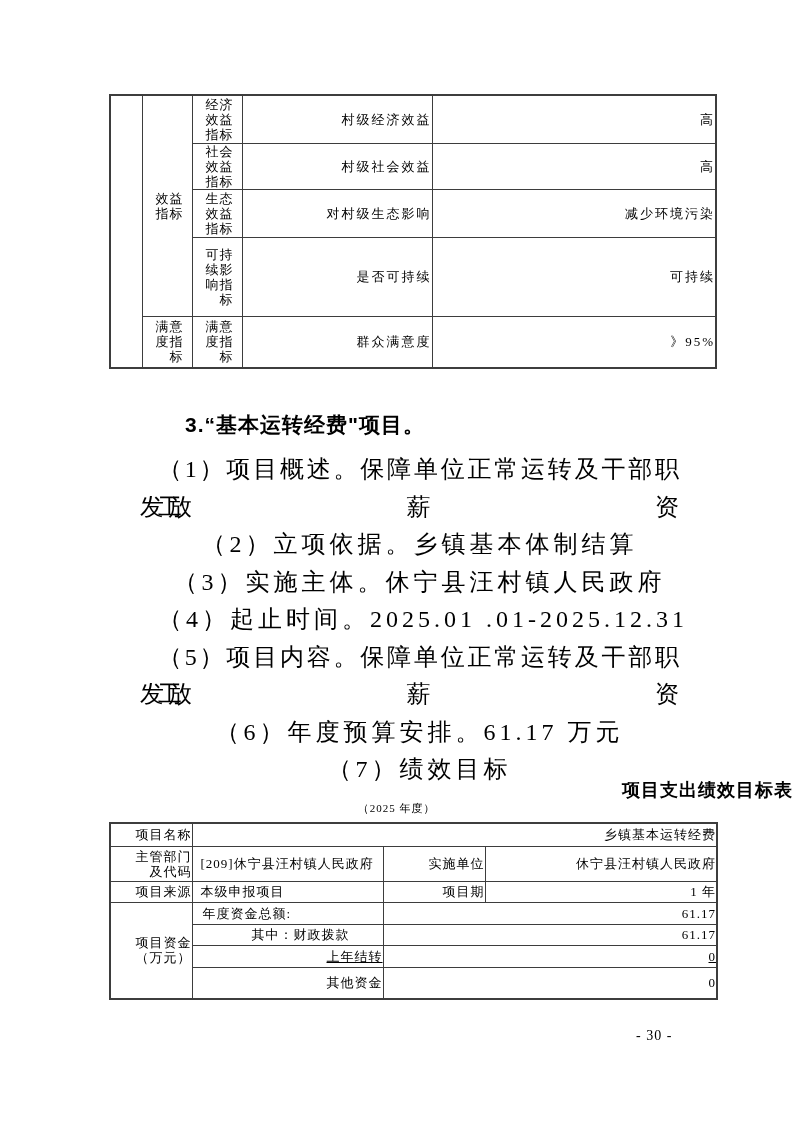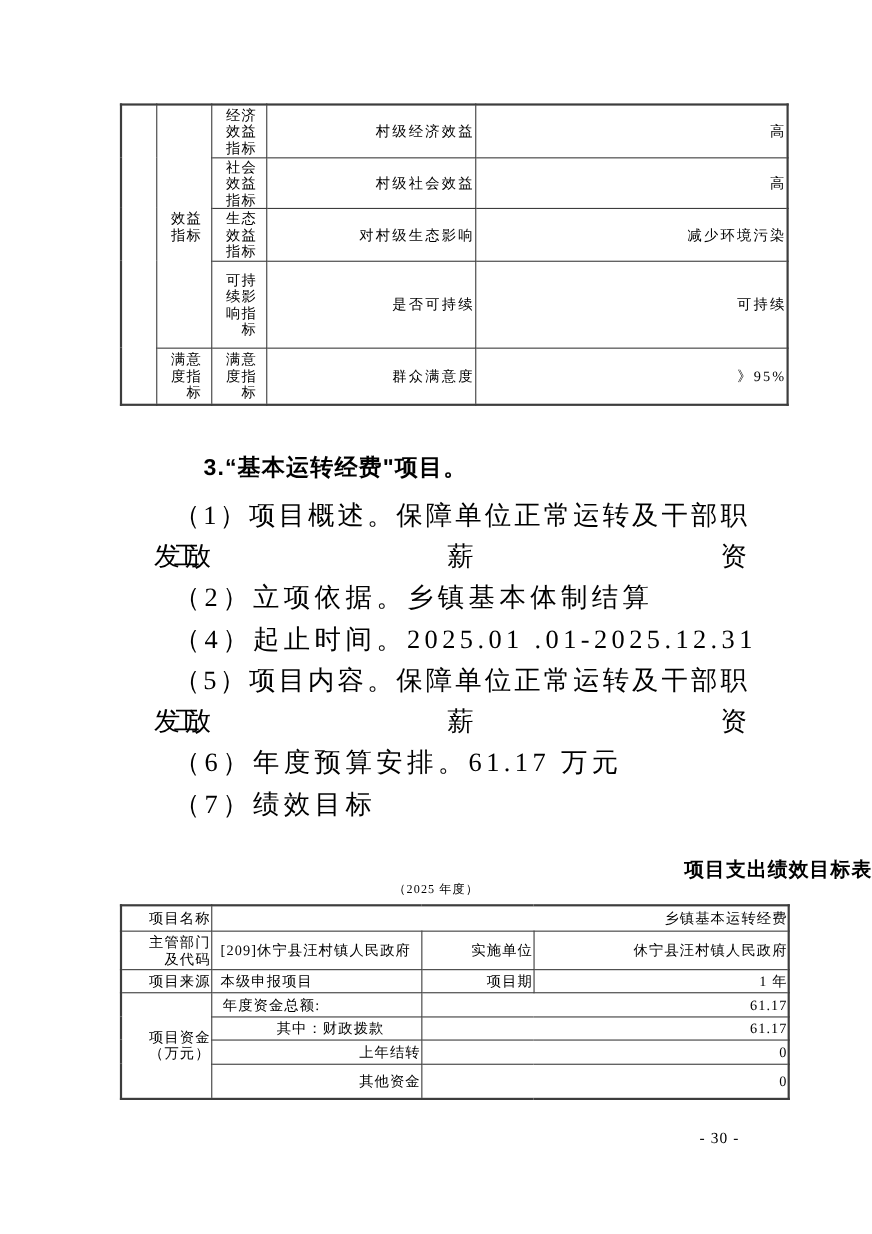--- a/index.html
+++ b/index.html
@@ -44,21 +44,21 @@
     font-weight: 700; font-size: 21px; letter-spacing: 1px;
   }
   #body-text {
     position: absolute; left: 140px; top: 451px; width: 541px;
     font-size: 24px;
   }
   #body-text .line {
     height: 37.5px; line-height: 37.5px;
     letter-spacing: 4px; white-space: nowrap;
   }
-  #body-text .line.indent { padding-left: 18px; }
+  #body-text .line.indent { padding-left: 18px; text-align: center; }
   #body-text .line.jline {
     white-space: normal; letter-spacing: 2px;
     text-align: justify; text-align-last: justify;
   }
 
   
   #target-title {
     position: absolute; left: 0; top: 778px; width: 793px;
     text-align: right;
     font-family: "Liberation Sans", sans-serif;
@@ -78,21 +78,21 @@
   }
   #target-table col.c1 { width: 82px; }
   #target-table col.c2 { width: 191px; }
   #target-table col.c3 { width: 102px; }
   #target-table col.c4 { width: 232px; }
   #target-table tr:nth-child(1) { height: 23px; }
   #target-table tr:nth-child(2) { height: 35px; }
   #target-table tr:nth-child(3) { height: 21px; }
   #target-table tr:nth-child(4) { height: 22px; }
   #target-table tr:nth-child(5) { height: 21px; }
-  #target-table tr:nth-child(6) { height: 22px; }
+  #target-table tr:nth-child(6) { height: 22px; text-decoration: underline; }
   #target-table tr:nth-child(7) { height: 32px; }
   #target-table td.pre { white-space: pre-line; }
   #target-table td.left { text-align: left; padding-left: 8px; }
   #target-table td.fund-total { text-align: left; padding-left: 10px; }
   #target-table td.fund-sub   { text-align: center; padding-left: 26px; }
 
   
   #page-number {
     position: absolute; left: 636px; top: 1028px;
     font-size: 14px; letter-spacing: 1px;
@@ -142,20 +142,21 @@
     </tr>
   </tbody>
     </table>
 
   <div id="section-heading">3.“基本运转经费"项目。</div>
 
   <div id="body-text">
     <div class="line indent jline">（1）项目概述。保障单位正常运转及干部职工薪资</div>
     <div class="line">发放</div>
     <div class="line indent">（2）立项依据。乡镇基本体制结算</div>
+    <div class="line indent">（3）实施主体。休宁县汪村镇人民政府</div>
     <div class="line indent">（4）起止时间。2025.01 .01-2025.12.31</div>
     <div class="line indent jline">（5）项目内容。保障单位正常运转及干部职工薪资</div>
     <div class="line">发放</div>
     <div class="line indent">（6）年度预算安排。61.17 万元</div>
     <div class="line indent">（7）绩效目标</div>
   </div>
 
   <div id="target-title">项目支出绩效目标表</div>
   <div id="target-subtitle">（2025 年度）</div>
 

